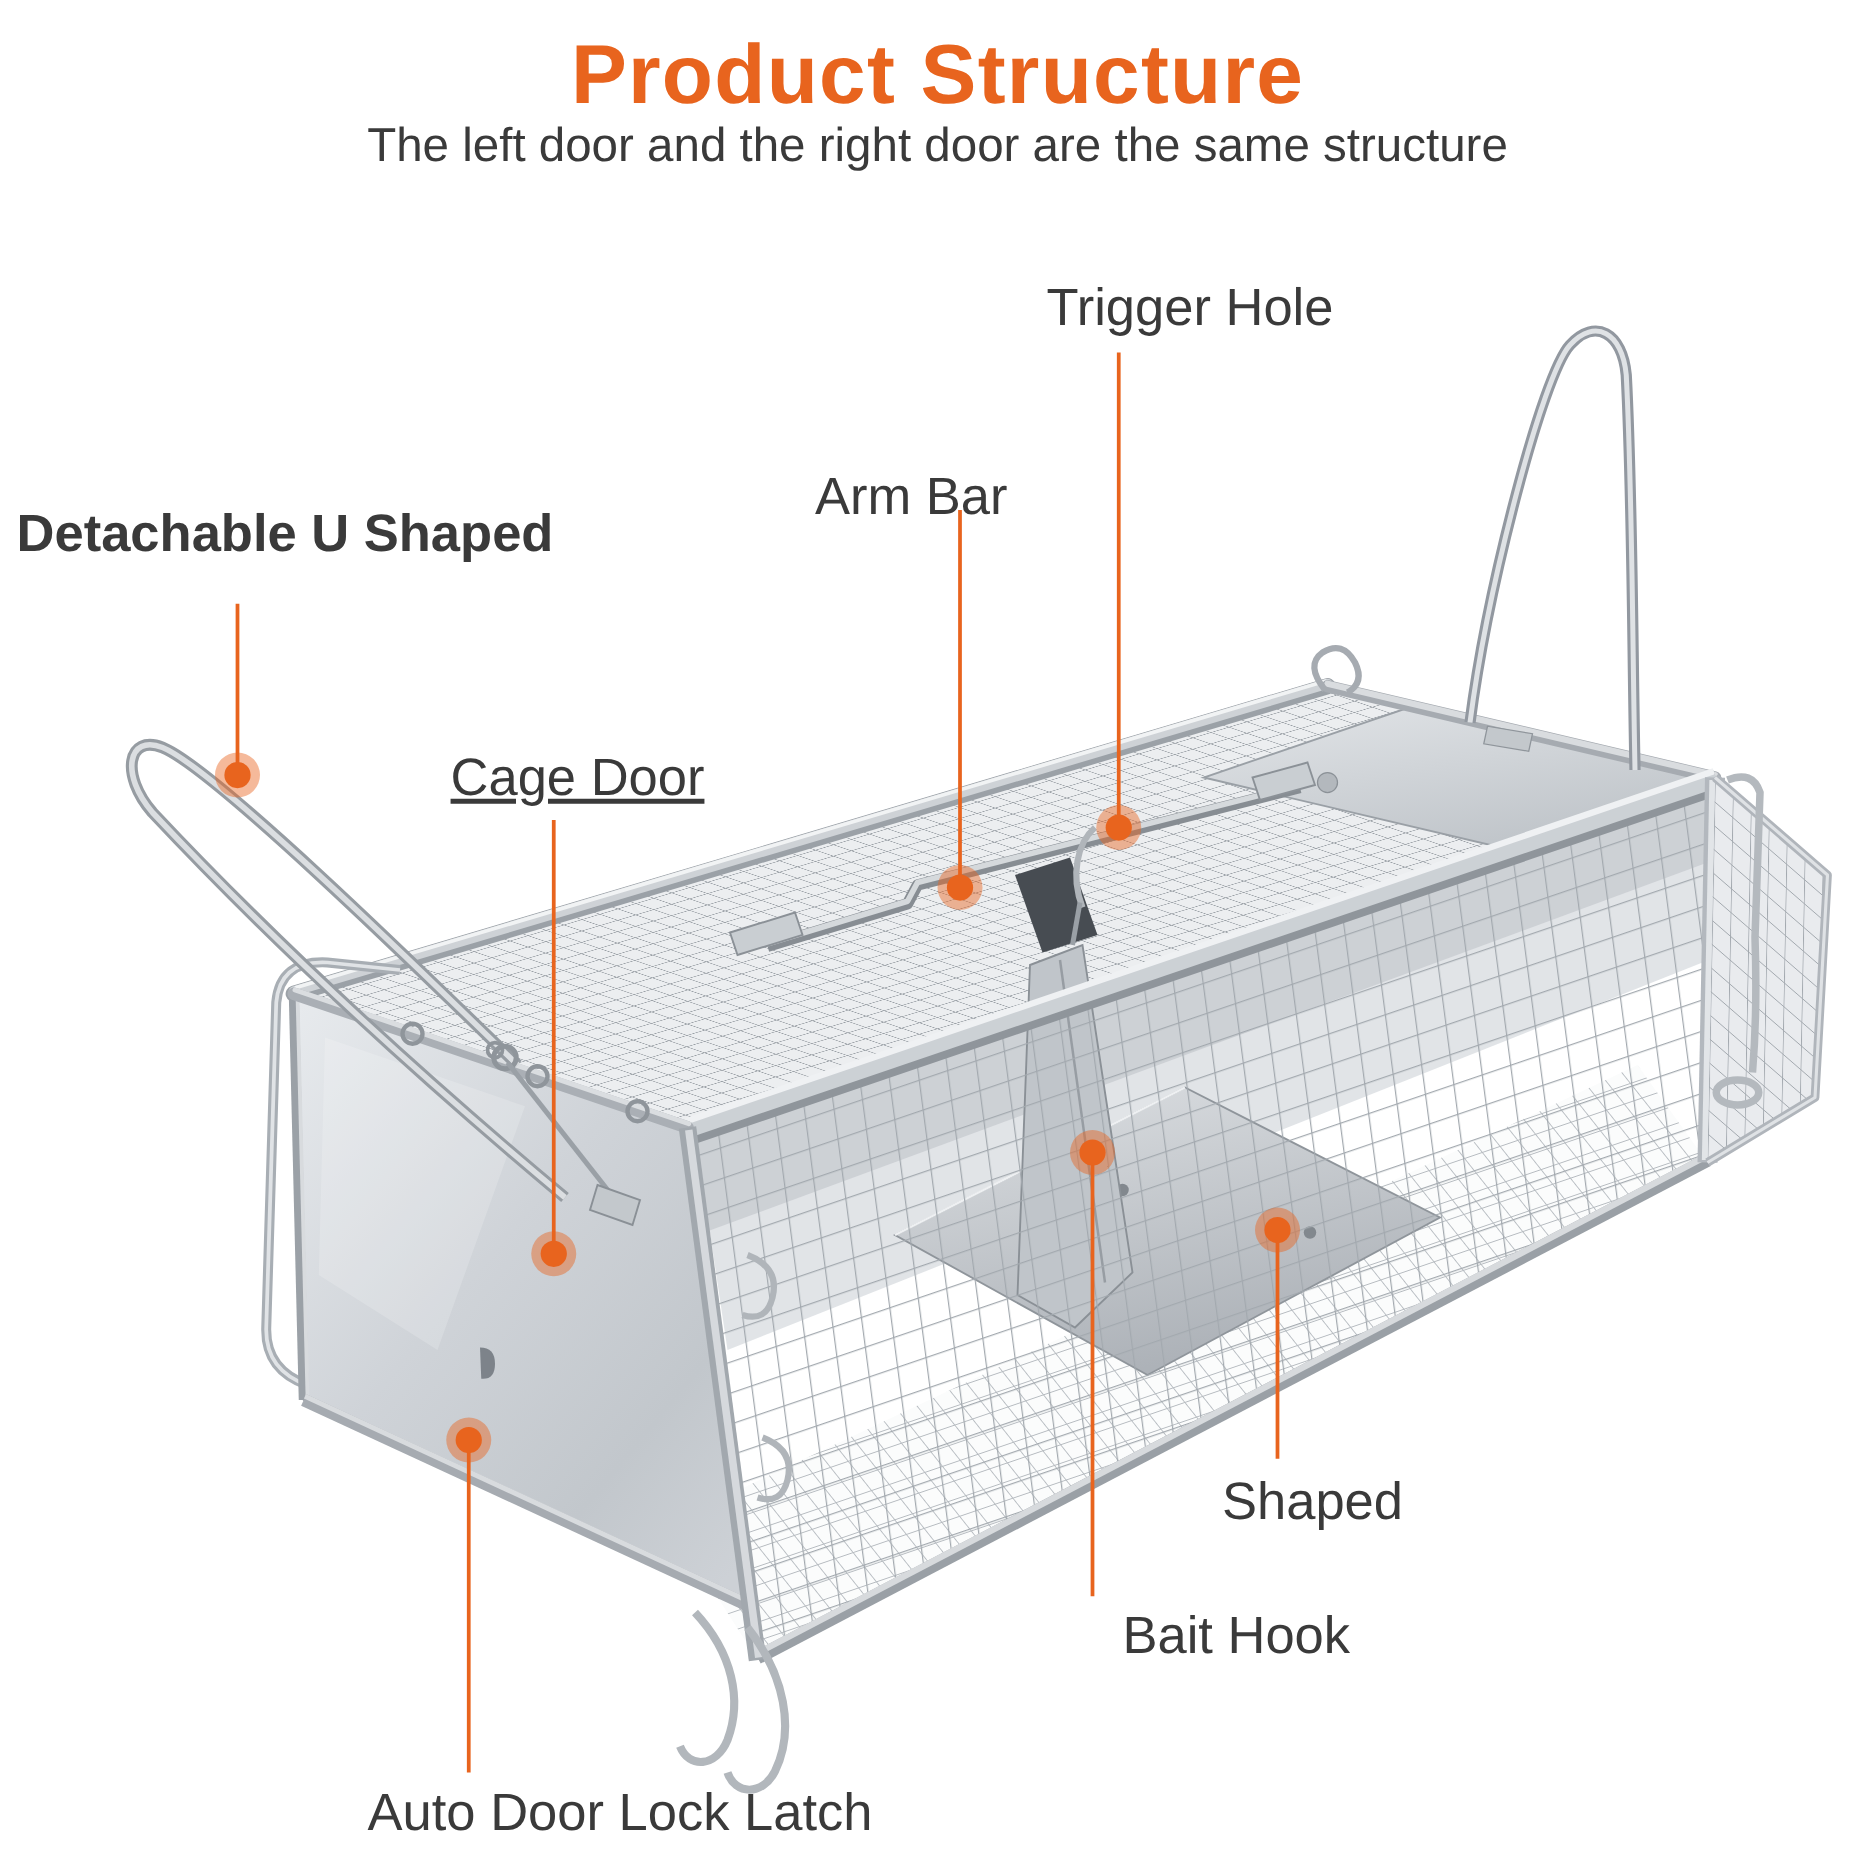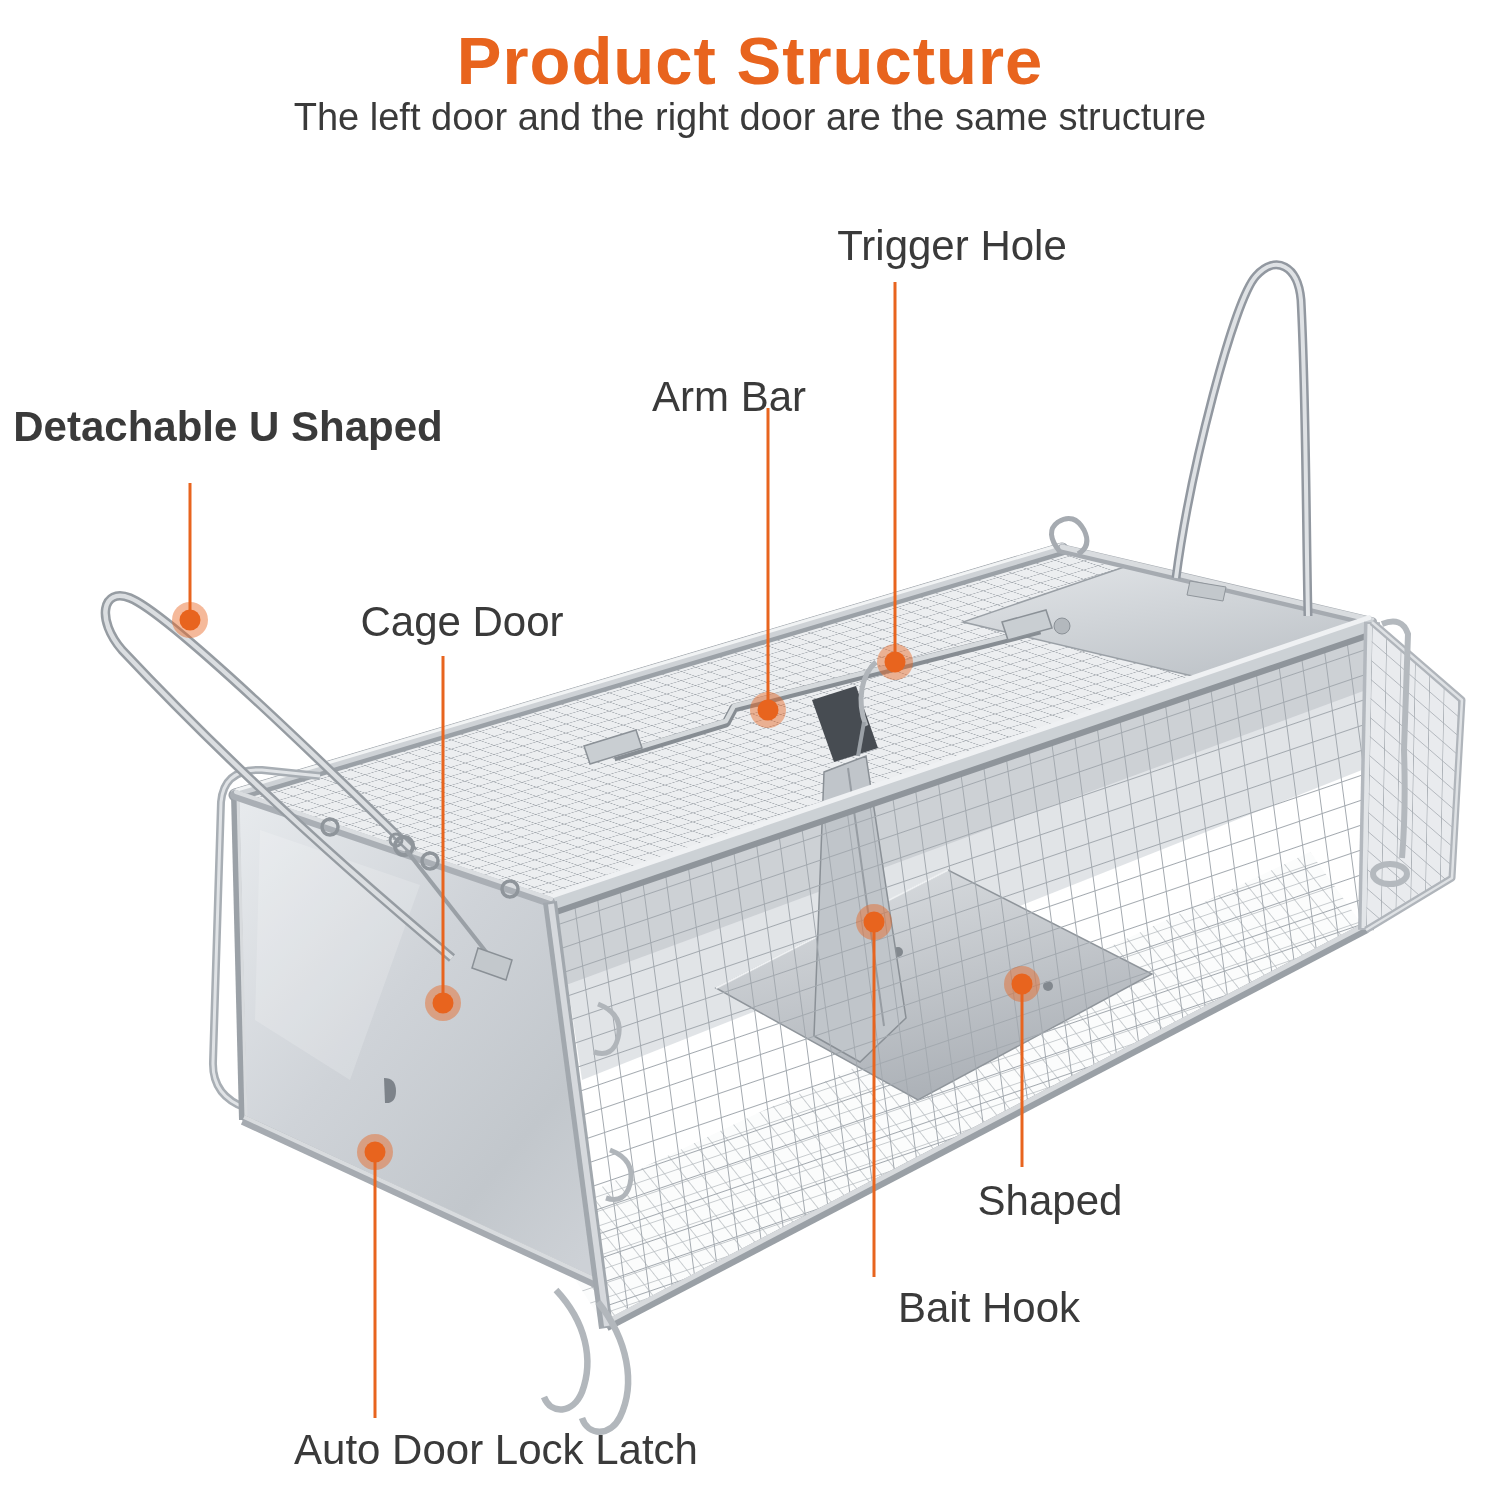--- a/index.html
+++ b/index.html
@@ -27,21 +27,21 @@
     transform:translate(-50%,-50%);
     font-size:38px;color:var(--label-text);
     white-space:nowrap;
   }
   .callout-label{
     position:absolute;transform:translate(-50%,-50%);
     font-size:42px;color:var(--label-text);
     white-space:nowrap;text-align:center;line-height:44px;
   }
   .lbl-handle{left:228px;top:427px;font-weight:bold;}
-  .lbl-cage-door{left:462px;top:622px;}
+  .lbl-cage-door{left:462px;top:622px;text-decoration:underline;}
   .lbl-arm-bar{left:729px;top:364px;margin-top:33px;}
   .lbl-trigger-hole{left:952px;top:246px;}
   .lbl-pedal{left:1050px;top:1201px;}
   .lbl-bait-hook{left:989px;top:1308px;text-align:right;}
   .lbl-latch{left:496px;top:1450px;}
   .leader{stroke:var(--accent);stroke-width:3;}
   .dot-halo{fill:var(--accent);opacity:0.45;}
   .dot-core{fill:var(--accent);}
 </style>
 </head>

